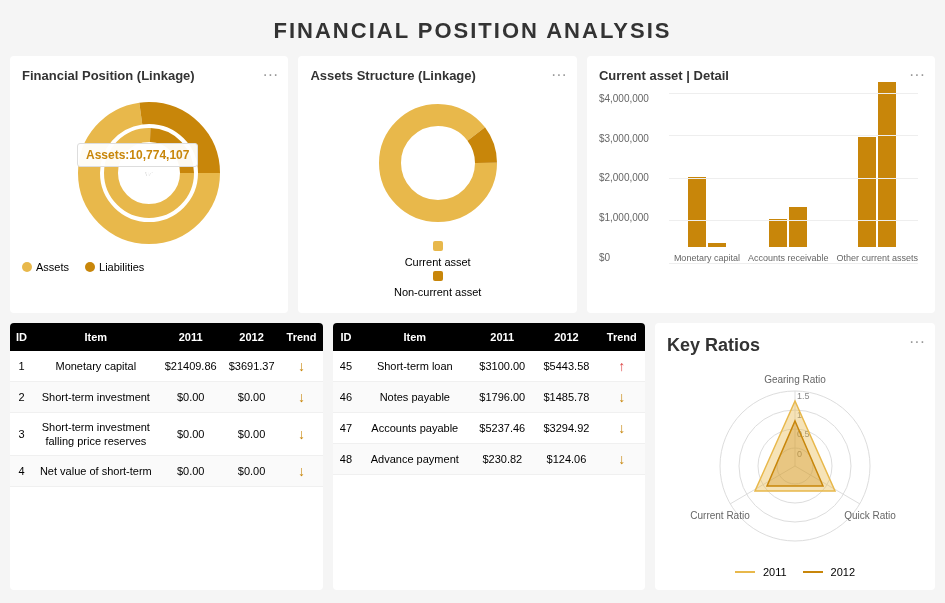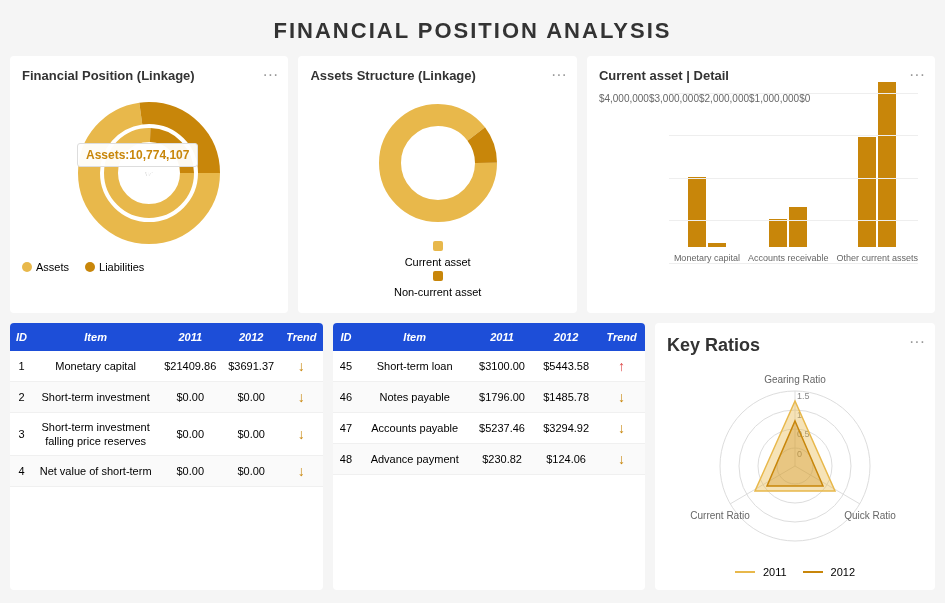--- a/index.html
+++ b/index.html
@@ -19,35 +19,35 @@
     .legend-item { display: flex; align-items: center; gap: 4px; }
     .legend-dot { width: 10px; height: 10px; border-radius: 50%; }
     
     
     .assets-legend { font-size: 11px; margin-top: 8px; }
     .assets-legend-item { display: flex; align-items: center; gap: 5px; margin-bottom: 3px; flex-direction: column; }
     .assets-legend-square { width: 10px; height: 10px; border-radius: 2px; }
     
     
     .bar-chart-area { height: 200px; position: relative; padding-left: 70px; padding-bottom: 30px; }
-    .bar-chart-yaxis { position: absolute; left: 0; top: 0; height: 170px; display: flex; flex-direction: row; justify-content: space-between; font-size: 10px; color: #666; }
+    .bar-chart-yaxis { position: absolute; left: 0; top: 0; height: 170px; display: flex; flex-direction: column; justify-content: space-between; font-size: 10px; color: #666; }
     .bar-chart-bars { display: flex; align-items: flex-end; height: 170px; gap: 8px; padding: 0 5px; }
     .bar-group { display: flex; flex-direction: column; align-items: center; gap: 2px; }
     .bar-pair { display: flex; gap: 2px; align-items: flex-end; }
     .bar { width: 18px; }
     .bar-label { font-size: 9px; color: #666; text-align: center; margin-top: 4px; white-space: nowrap; }
     .grid-line { position: absolute; left: 70px; right: 5px; border-top: 1px solid #eee; }
     
     
     .bottom-section { display: flex; gap: 10px; padding: 0 10px 10px; }
     
     
     .table-panel { flex: 1; background: #fff; border-radius: 4px; overflow: hidden; }
     .data-table { width: 100%; border-collapse: collapse; font-size: 11px; }
-    .data-table thead tr { background: #1d4ed8; color: #fff; font-style: italic; }
+    .data-table thead tr { background: #000000; color: #fff; }
     .data-table th { padding: 8px 6px; text-align: center; font-weight: bold; }
     .data-table td { padding: 7px 6px; text-align: center; border-bottom: 1px solid #f0f0f0; vertical-align: middle; }
     .data-table tr:nth-child(even) td { background: #fafafa; }
     .trend-down { color: #c8860a; font-size: 14px; }
     .trend-up { color: #d44; font-size: 14px; }
     .item-cell { text-align: center; line-height: 1.3; }
     
     
     .ratios-panel { width: 280px; background: #fff; border-radius: 4px; padding: 12px; position: relative; }
     .ratios-title { font-size: 18px; font-weight: bold; color: #333; }

